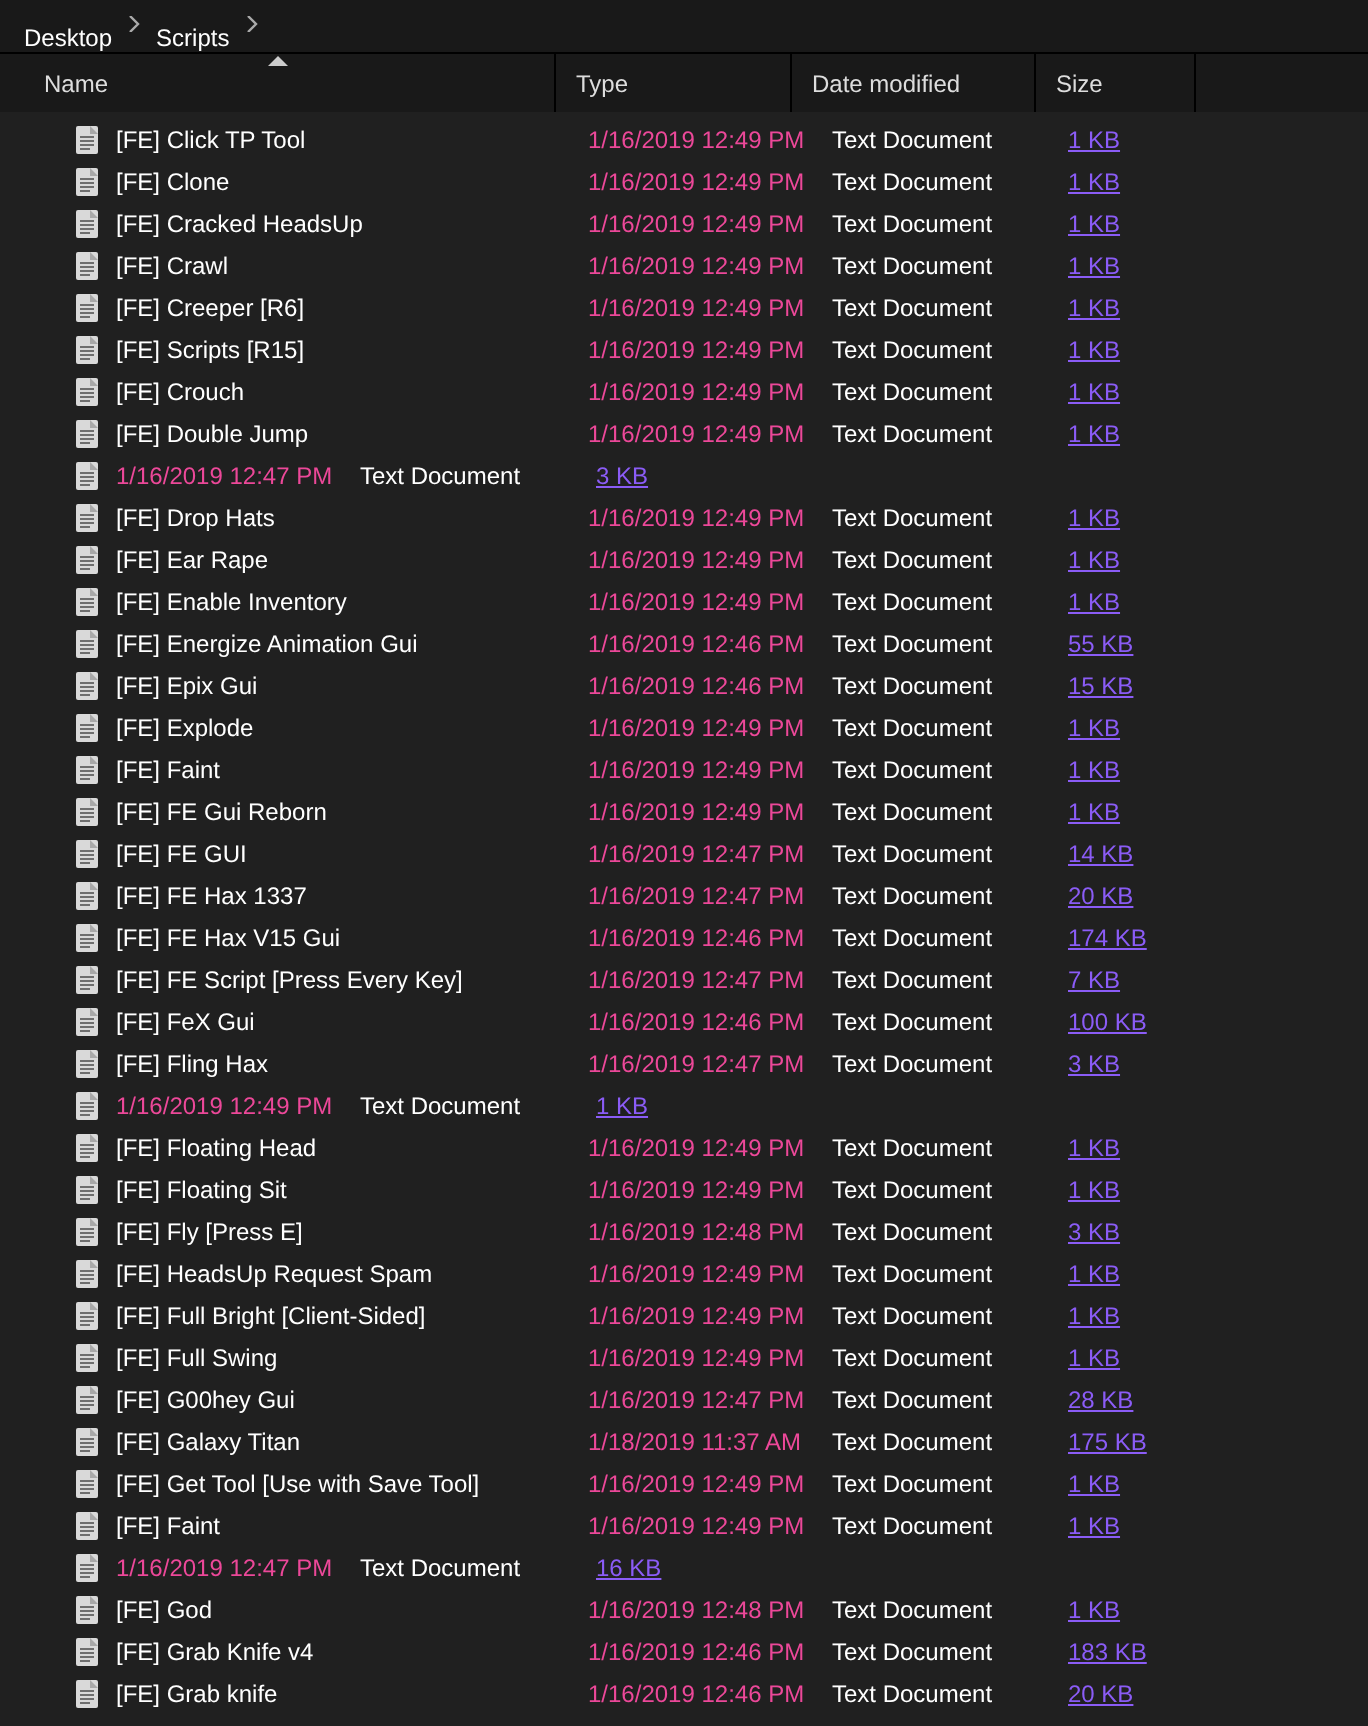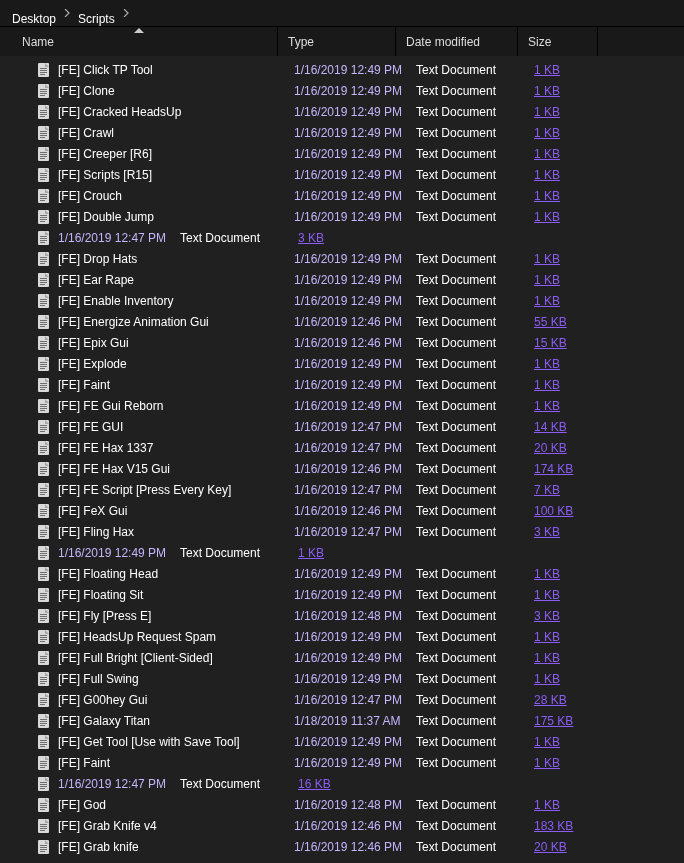--- a/index.html
+++ b/index.html
@@ -100,21 +100,21 @@
     box-sizing: border-box;
     white-space: nowrap;
   }
   .icon {
     width: 16px;
     height: 16px;
     margin-right: 6px;
     flex: 0 0 16px;
   }
   .cell-name { width: 236px; overflow: hidden; text-overflow: ellipsis; color:#fff;}
-  .cell-date { width: 122px; color: #c4b5fd; }
+  .cell-date { width: 122px; color: #ec4899; }
   .cell-type { width: 118px; color: #fff; }
   .cell-size { width: 74px; text-align: left; padding-right:6px; color:#8b5cf6;text-decoration:underline;}
 
   svg.txt-icon rect.page { fill:#d9d9d9; }
   svg.txt-icon path.fold { fill:#a8a8a8; }
   svg.txt-icon rect.line { fill:#6e6e6e; }
 </style>
 </head>
 <body>
 

